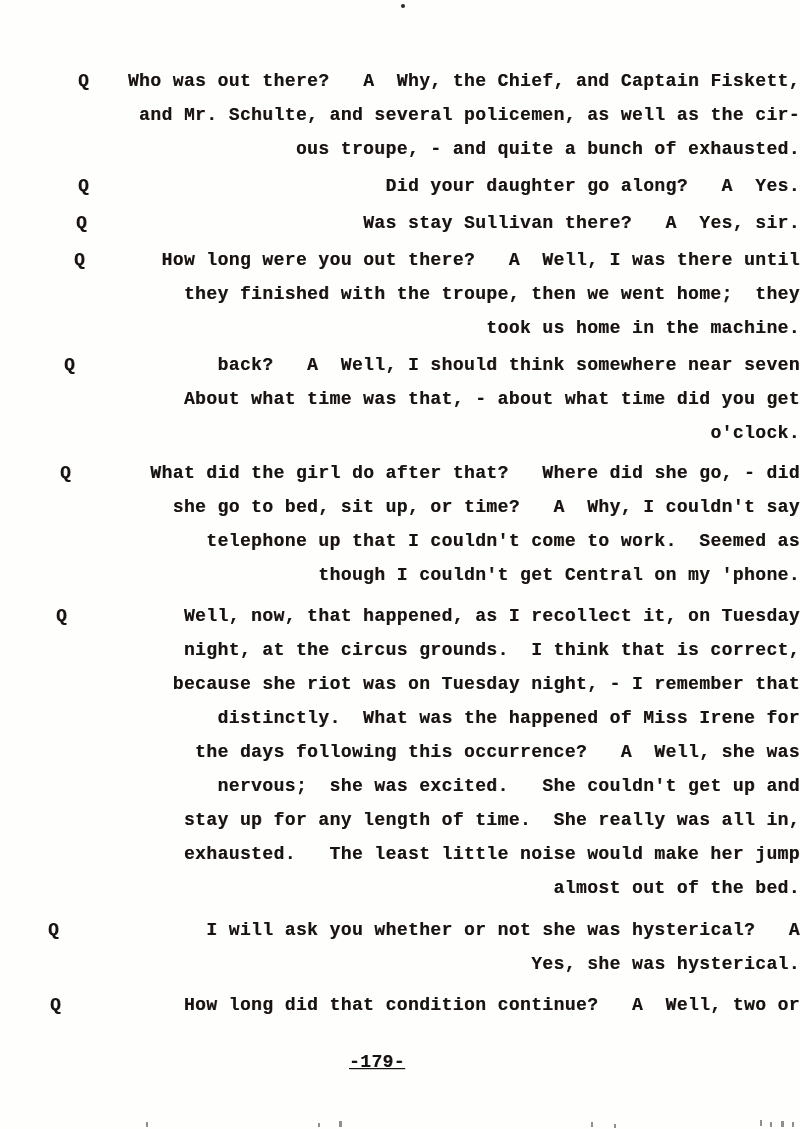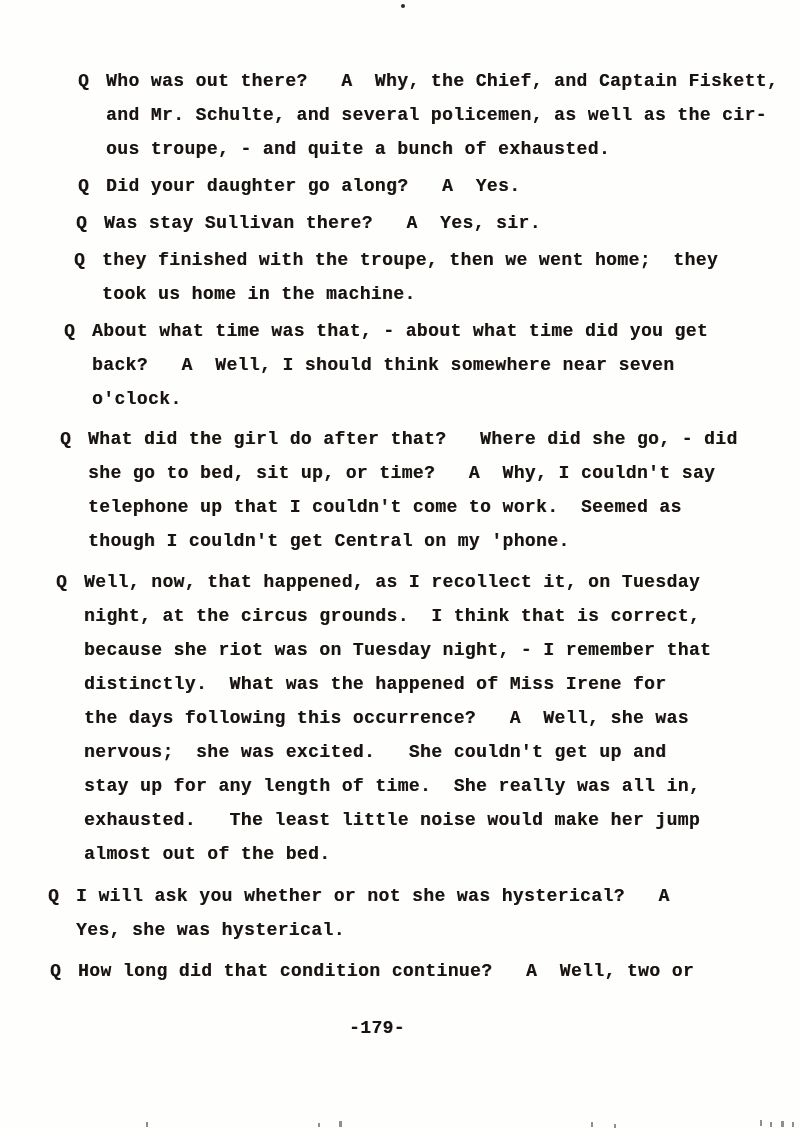--- a/index.html
+++ b/index.html
@@ -31,36 +31,38 @@
   .entry .q {
     flex: 0 0 28px;
     line-height: 34px;
   }
   .entry .lines {
     flex: 1 1 auto;
   }
   .line {
     line-height: 34px;
     white-space: pre-wrap;
+    text-align: right;
   }
   
   .entry:nth-of-type(1) { padding-left: 78px; }
   .entry:nth-of-type(2) { padding-left: 78px; }
   .entry:nth-of-type(3) { padding-left: 76px; }
   .entry:nth-of-type(4) { padding-left: 74px; }
   .entry:nth-of-type(5) { padding-left: 64px; }
   .entry:nth-of-type(6) { padding-left: 60px; margin-top: 6px; }
   .entry:nth-of-type(7) { padding-left: 56px; margin-top: 7px; }
   .entry:nth-of-type(8) { padding-left: 48px; margin-top: 8px; }
   .entry:nth-of-type(9) { padding-left: 50px; margin-top: 7px; }
   .footer {
     width: 754px;
     margin-top: 28px;
     text-align: center;
     line-height: 24px;
+    text-decoration: underline;
   }
   
   .speck {
     position: absolute;
     background: #2a2a2a;
     border-radius: 50%;
   }
   .tick {
     position: absolute;
     background: #8f8f8f;
@@ -91,30 +93,31 @@
   <div class="entry">
     <span class="q">Q</span>
     <div class="lines">
           <div class="line">Was stay Sullivan there?   A  Yes, sir.</div>
         </div>
   </div>
 
   <div class="entry">
     <span class="q">Q</span>
     <div class="lines">
+          <div class="line">How long were you out there?   A  Well, I was there until</div>
           <div class="line">they finished with the troupe, then we went home;  they</div>
           <div class="line">took us home in the machine.</div>
         </div>
   </div>
 
   <div class="entry">
     <span class="q">Q</span>
     <div class="lines">
+          <div class="line">back?   A  Well, I should think somewhere near seven</div>
           <div class="line">About what time was that, - about what time did you get</div>
-          <div class="line">back?   A  Well, I should think somewhere near seven</div>
           <div class="line">o'clock.</div>
         </div>
   </div>
 
   <div class="entry">
     <span class="q">Q</span>
     <div class="lines">
           <div class="line">What did the girl do after that?   Where did she go, - did</div>
           <div class="line">she go to bed, sit up, or time?   A  Why, I couldn't say</div>
           <div class="line">telephone up that I couldn't come to work.  Seemed as</div>

